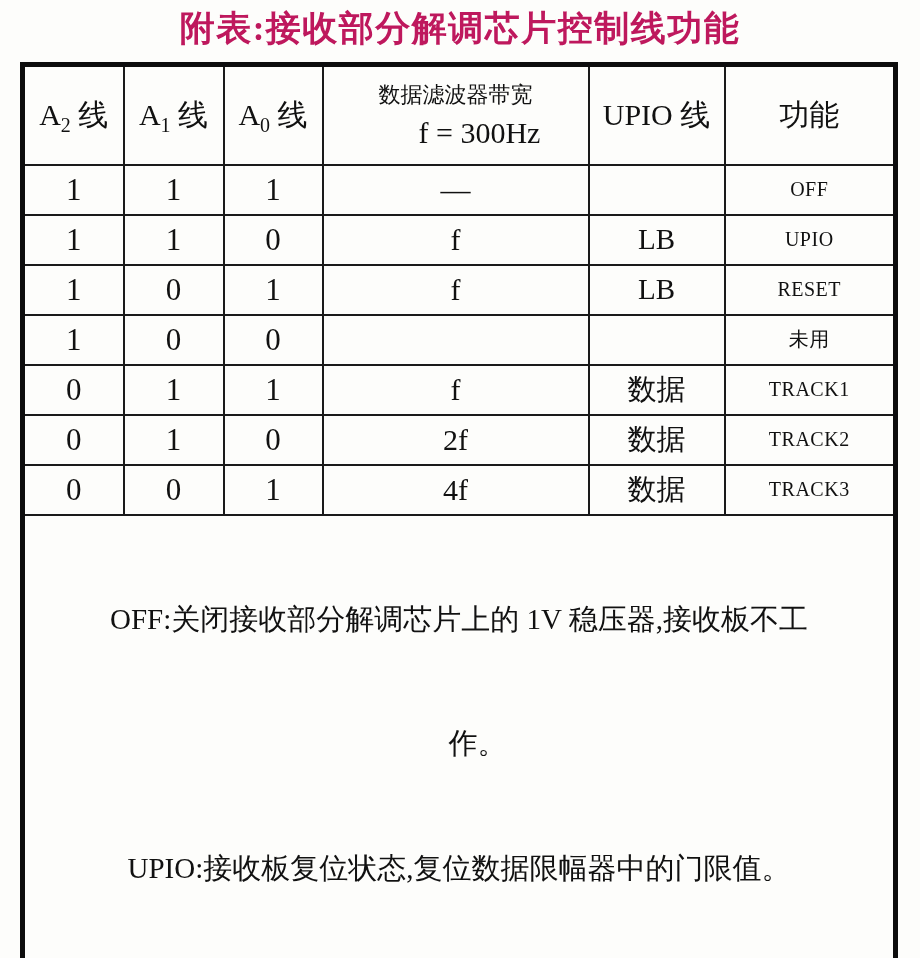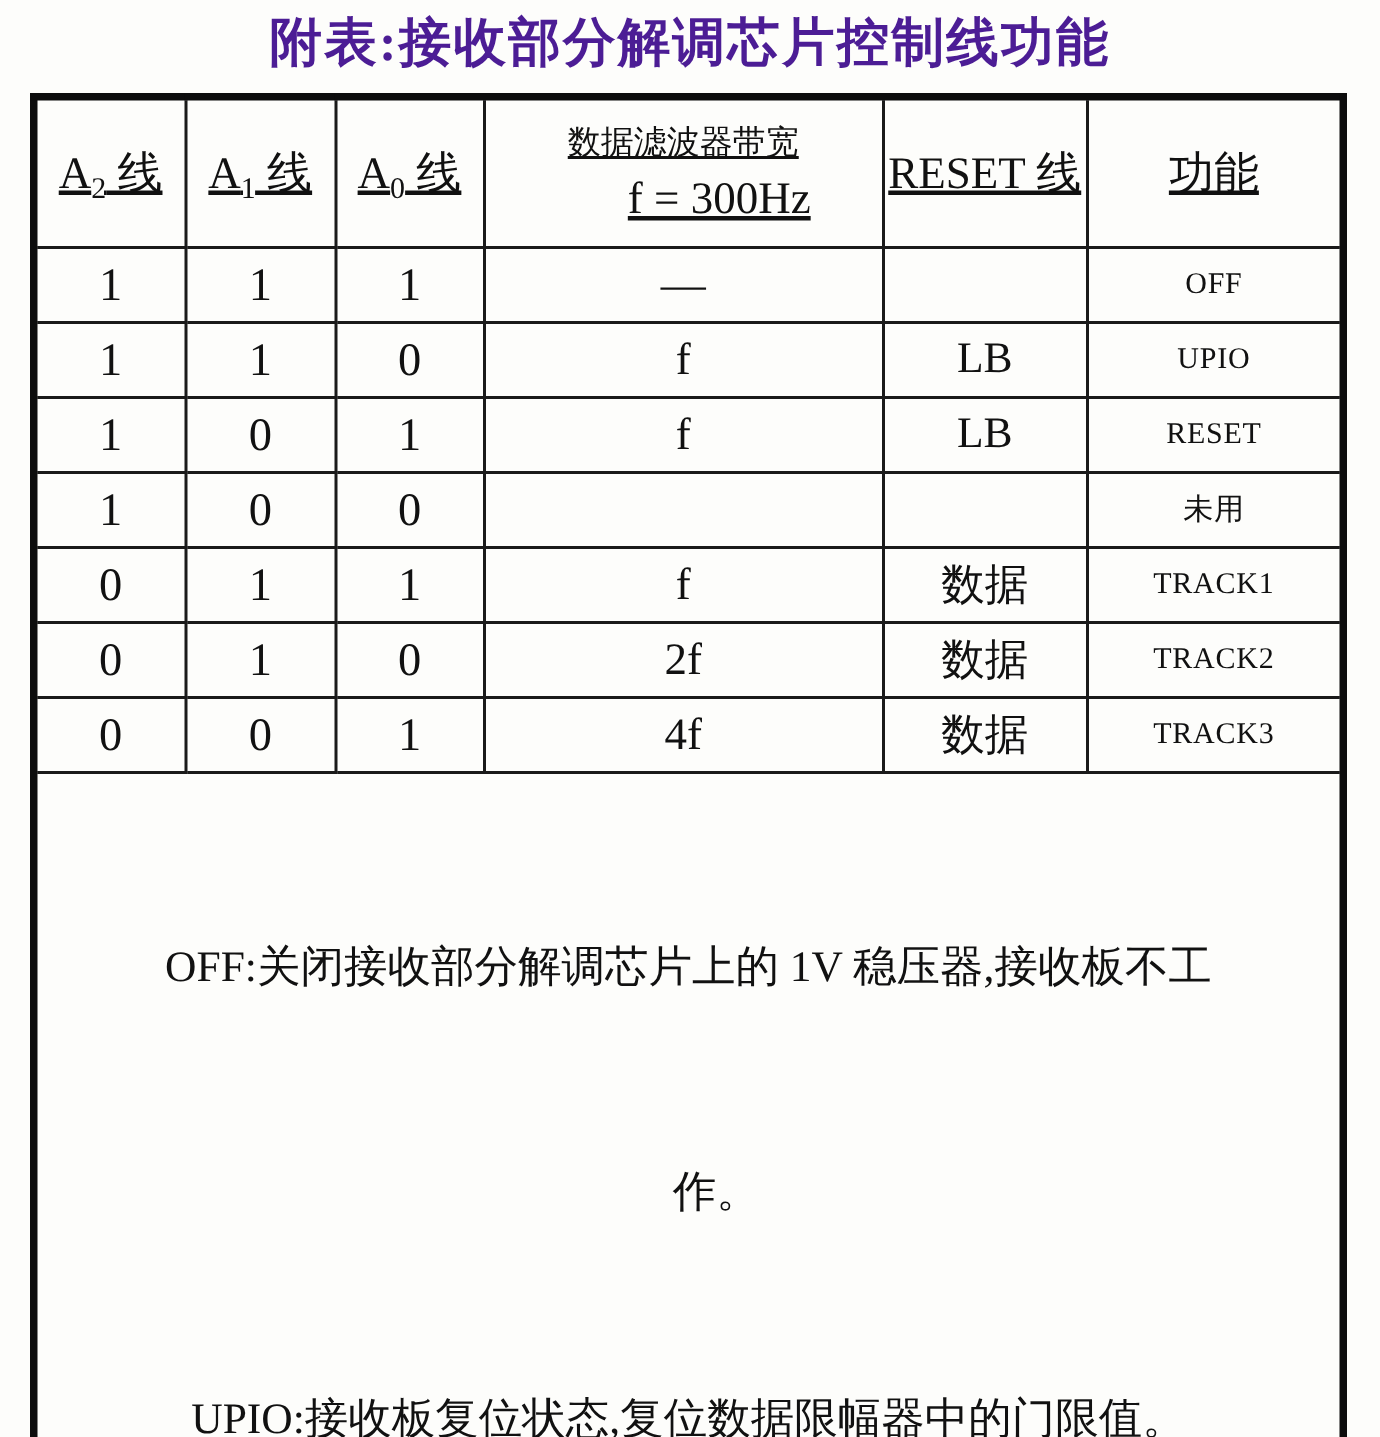--- a/index.html
+++ b/index.html
@@ -12,60 +12,60 @@
   }
   .page { position: relative; width: 920px; height: 958px; }
 
   .doc-title {
     position: absolute;
     top: 5px; left: 0; width: 100%;
     text-align: center;
     font-size: 35px;
     font-weight: bold;
     letter-spacing: 1.5px;
-    color: #4c1d95;
+    color: #be185d;
   }
 
   table.ctl {
     position: absolute;
     left: 20px; top: 62px;
     width: 873px;
     table-layout: fixed;
     border-collapse: collapse;
     border: 5px solid #0d0d0d;
   }
   table.ctl th, table.ctl td {
     border: 2px solid #1a1a1a;
     text-align: center;
     vertical-align: middle;
     font-weight: normal;
     padding: 0;
     overflow: hidden;
   }
-  tr.hdr { height: 100px; text-decoration: underline; }
+  tr.hdr { height: 100px; }
   tr.data { height: 50px; }
   th { font-size: 30px; }
   th sub { font-size: 20px; line-height: 0; }
   .bw-line1 { font-size: 22px; margin-bottom: 6px; }
   .bw-line2 { font-size: 30px; padding-left: 48px; }
   td.num { font-size: 31px; }
   td.bw  { font-size: 30px; }
   td.upio { font-size: 29px; }
   td.func { font-size: 20px; letter-spacing: 0.5px; }
 
   td.notes {
     height: 424px;
     text-align: left;
     vertical-align: top;
     padding: 10px 14px 0 24px;
     font-size: 29px;
     line-height: 41.5px;
     white-space: pre-wrap;
   }
-  .note-line { white-space: pre-wrap; margin-top: 26px; }
+  .note-line { white-space: pre-wrap; }
   .note-line.cont-a { padding-left: 37px; }
 </style>
 </head>
 <body>
 
 <div class="page">
 
   <div class="doc-title">附表:接收部分解调芯片控制线功能</div>
 
   <table class="ctl">
@@ -79,21 +79,21 @@
     </colgroup>
     <thead>
       <tr class="hdr">
         <th><span>A</span><sub>2</sub><span> 线</span></th>
         <th><span>A</span><sub>1</sub><span> 线</span></th>
         <th><span>A</span><sub>0</sub><span> 线</span></th>
         <th>
           <div class="bw-line1">数据滤波器带宽</div>
           <div class="bw-line2">f = 300Hz</div>
         </th>
-        <th>RESET 线</th>
+        <th>UPIO 线</th>
         <th>功能</th>
       </tr>
     </thead>
     <tbody>
       <tr class="data">
         <td class="num">1</td>
         <td class="num">1</td>
         <td class="num">1</td>
         <td class="bw">—</td>
         <td class="upio"></td>

